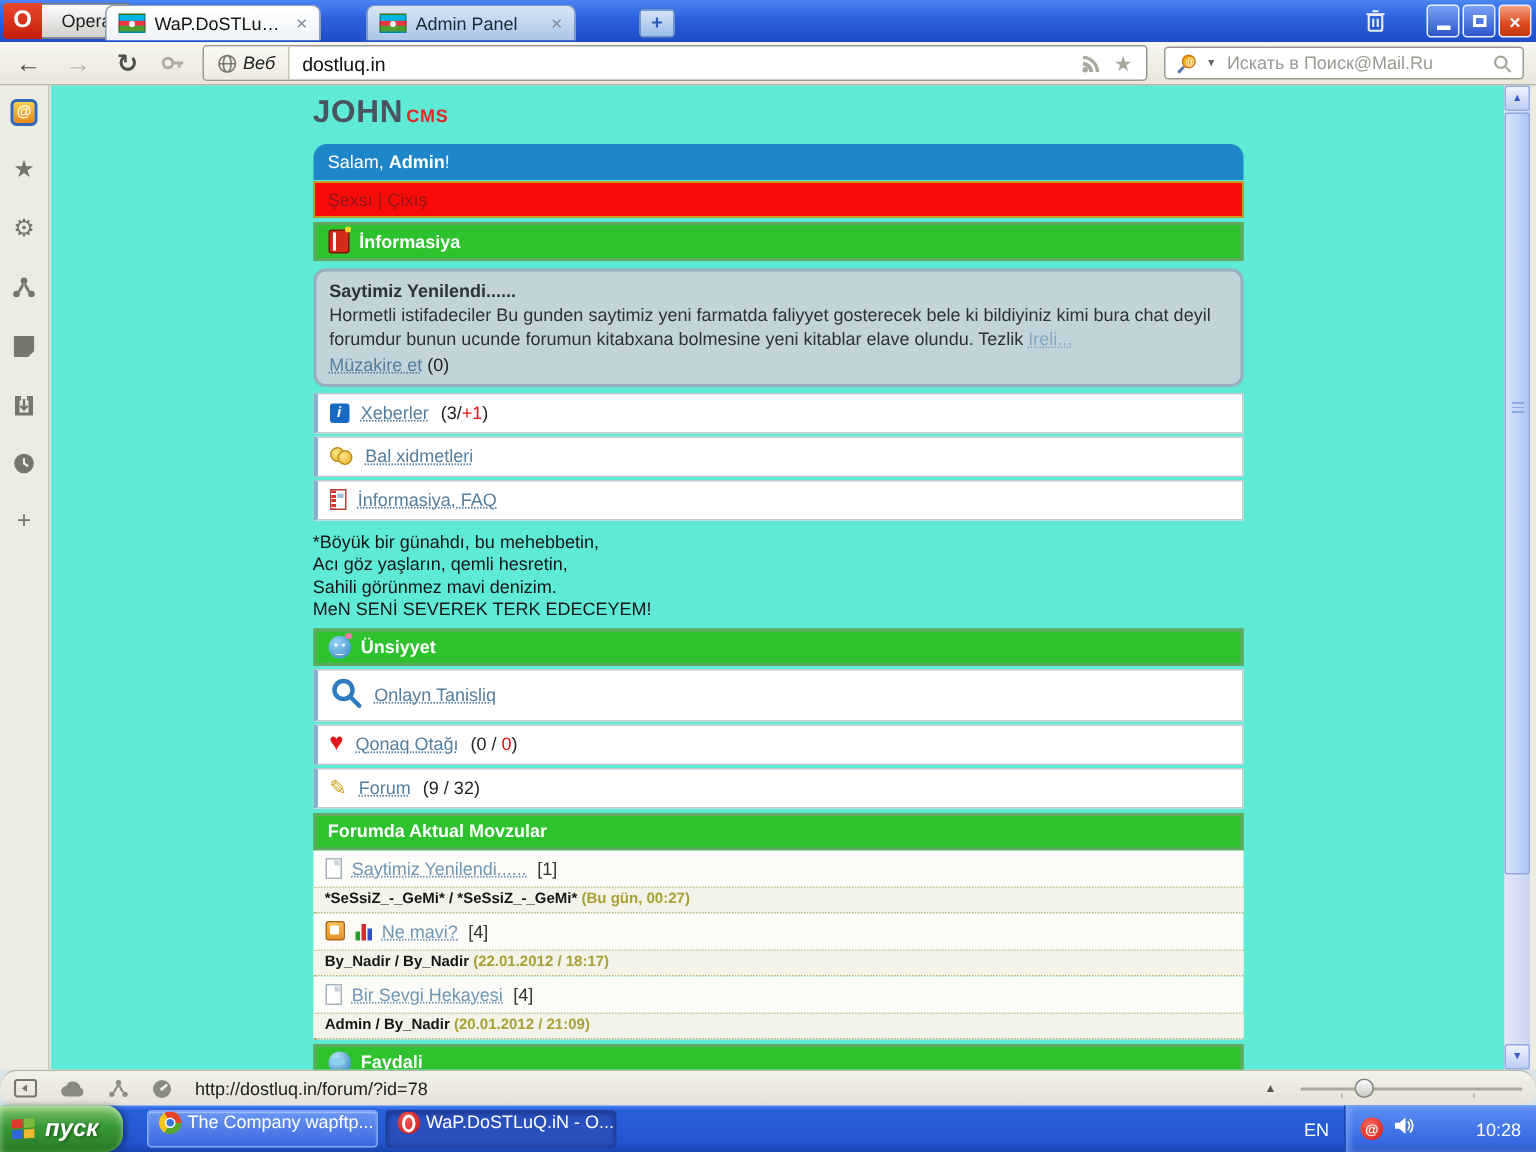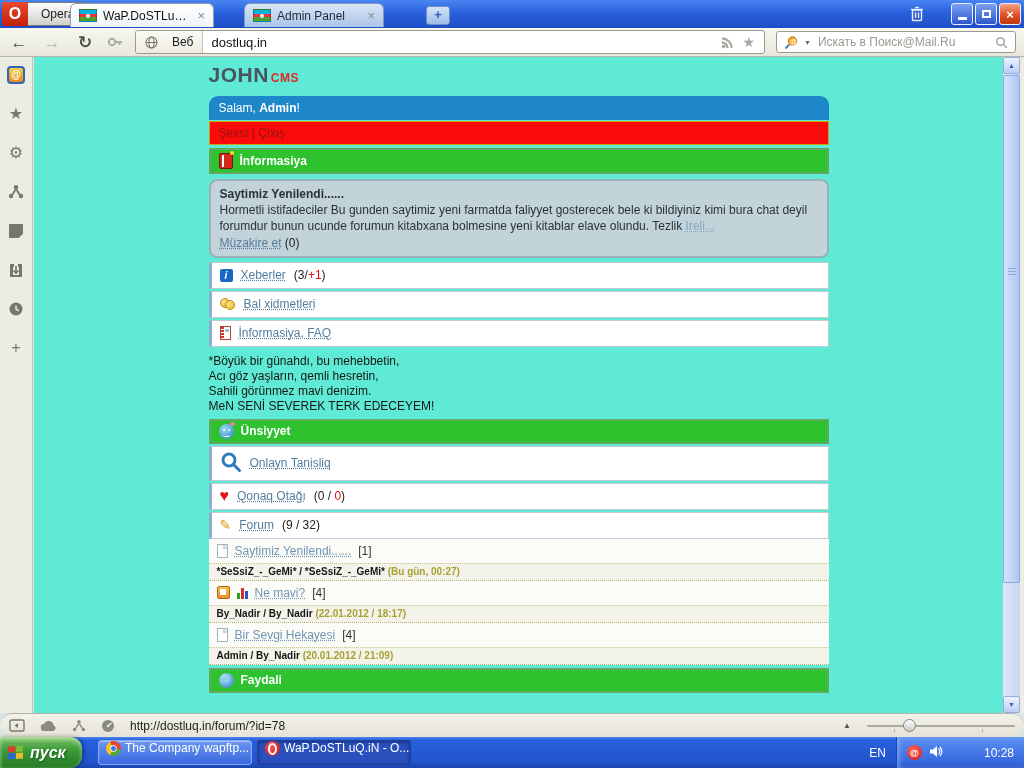--- a/index.html
+++ b/index.html
@@ -36,22 +36,22 @@
   .glyph-rest{width:9px;height:8px;border:2px solid #fff;box-sizing:border-box;position:relative;}
 
   
   .toolbar{position:absolute;top:28px;left:0;right:0;height:29px;box-sizing:border-box;
     background:linear-gradient(#F7F6EF,#E9E7DC);border-bottom:1px solid #B6B6A8;
     display:flex;align-items:center;padding:0 8px;gap:11px;}
   .navbtn{font-size:17px;font-weight:bold;color:#50504A;width:22px;text-align:center;cursor:pointer;line-height:1;}
   .navbtn.disabled{color:#B6B6AC;}
   .addr{flex:1;height:22px;background:#fff;border:1px solid #9A9A90;border-radius:3px;
     display:flex;align-items:center;overflow:hidden;}
-  .webbtn{display:flex;align-items:center;gap:14px;padding:0 9px;height:100%;cursor:pointer;
-    background:linear-gradient(#FBFAF4,#EDEBE0);border-right:1px solid #C4C4B8;font-size:12px;color:#222;}
+  .webbtn{display:flex;align-items:center;gap:4px;padding:0 9px;height:100%;cursor:pointer;
+    background:linear-gradient(#FBFAF4,#EDEBE0);border-right:1px solid #C4C4B8;font-size:12px;color:#222;font-style:italic;}
   .addr input{border:none;outline:none;flex:1;font-size:13px;padding:0 8px;color:#111;font-family:inherit;background:transparent;}
   .addr-icons{display:flex;align-items:center;gap:8px;padding:0 9px;}
   .star-glyph{color:#A9A9A0;font-size:14px;line-height:1;cursor:pointer;}
   .search{width:240px;height:22px;background:#fff;border:1px solid #9A9A90;border-radius:3px;
     display:flex;align-items:center;padding:0 7px;gap:5px;box-sizing:border-box;}
   .search input{border:none;outline:none;flex:1;font-size:12px;color:#30302C;font-family:inherit;min-width:0;}
   .search input::placeholder{color:#9A9A92;}
   .caret{font-size:7px;color:#666;cursor:pointer;}
 
   
@@ -394,20 +394,23 @@
           <span class="ic-heart">♥</span>
           <span class="lnk">Qonaq Otağı</span>
           <span class="cnt"><span>(0 / </span><span class="red">0</span><span>)</span></span>
         </div>
         <div class="mrow">
           <span class="ic-pencil">✎</span>
           <span class="lnk">Forum</span>
           <span class="cnt">(9 / 32)</span>
         </div>
 
+        <div class="bar-green">
+          <span>Forumda Aktual Movzular</span>
+        </div>
 
         <div class="topic">
           <div class="topic-title">
             <span class="ic-page">
                 <i></i>
               </span>
             <span class="lnk">Saytimiz Yenilendi......</span>
             <span class="replies">[1]</span>
           </div>
           <div class="topic-meta"><span>*SeSsiZ_-_GeMi* / *SeSsiZ_-_GeMi* </span><span class="date">(Bu gün, 00:27)</span></div>

